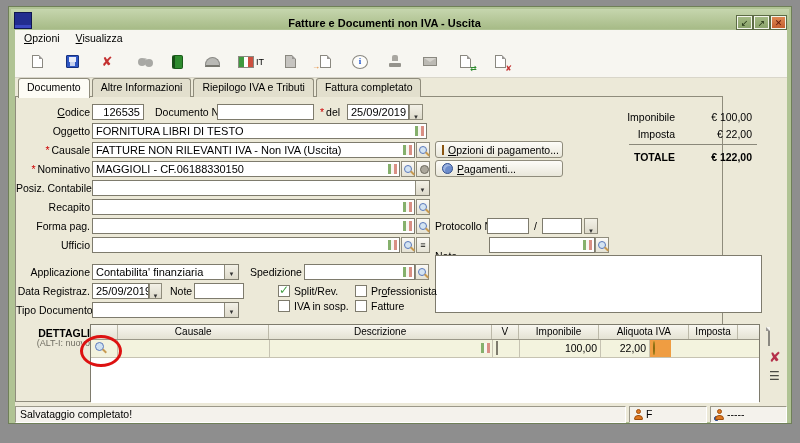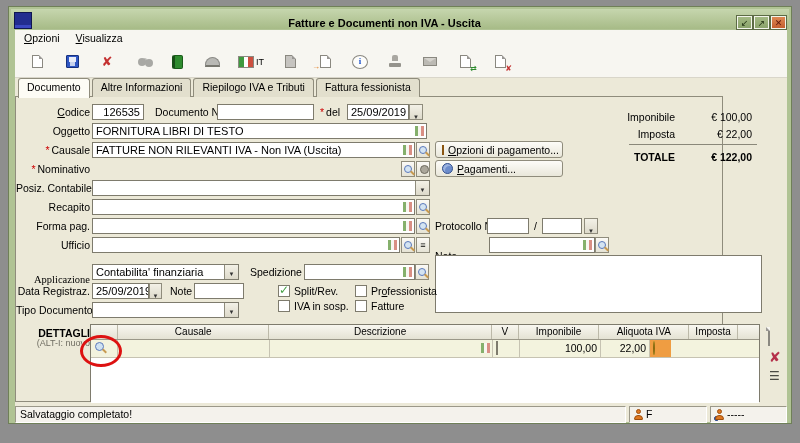--- a/index.html
+++ b/index.html
@@ -175,21 +175,21 @@
       <span class="ti">
             <span class="pg"></span>
             <span class="ov" style="color:#c43131;">✘</span>
           </span>
     </div>
 
     <div class="tabs">
       <div class="tab active">Documento</div>
       <div class="tab">Altre Informazioni</div>
       <div class="tab">Riepilogo IVA e Tributi</div>
-      <div class="tab">Fattura fessionista</div>
+      <div class="tab">Fattura completato</div>
     </div>
 
     <div class="panel">
 
       <div class="lbl" style="top:7px;"><u>C</u><span>odice</span></div>
       <div class="fld num" style="left:76px;top:7px;width:52px;">126535</div>
       <div class="lbl2" style="left:139px;top:7px;">Documento N.</div>
       <div class="fld" style="left:201px;top:7px;width:97px;"></div>
       <div class="lbl2" style="left:304px;top:7px;"><span class="req">*</span><span>del</span></div>
       <div class="fld" style="left:331px;top:7px;width:62px;">25/09/2019</div>
@@ -200,20 +200,21 @@
 
       <div class="lbl" style="top:45px;"><span class="req">*</span><span>Causale</span></div>
       <div class="fld" style="left:76px;top:45px;width:323px;"><span>FATTURE NON RILEVANTI IVA - Non IVA (Uscita)</span><span class="flag"></span></div>
       <div class="magbtn" style="left:400px;top:45px;"></div>
       <div class="pbtn" style="left:419px;top:44px;width:128px;">
             <span class="bicon1"></span>
             <span><u>O</u><span>pzioni di pagamento...</span></span>
           </div>
 
       <div class="lbl" style="top:64px;"><span class="req">*</span><span>Nominativo</span></div>
+      <div class="fld" style="left:76px;top:64px;width:308px;"><span>MAGGIOLI - CF.06188330150</span><span class="flag"></span></div>
       <div class="magbtn" style="left:385px;top:64px;"></div>
       <div class="sqbtn circbtn" style="left:400px;top:64px;"></div>
       <div class="pbtn" style="left:419px;top:63px;width:128px;">
             <span class="bicon2"></span>
             <span><u>P</u><span>agamenti...</span></span>
           </div>
 
       <div class="lbl" style="top:83px;">Posiz. Contabile</div>
       <div class="fld combo" style="left:76px;top:83px;width:338px;"><span></span><span class="carrow"></span></div>
 
@@ -233,21 +234,21 @@
       <div class="lbl" style="top:140px;">Ufficio</div>
       <div class="fld" style="left:76px;top:140px;width:308px;"><span></span><span class="flag"></span></div>
       <div class="magbtn" style="left:385px;top:140px;"></div>
       <div class="sqbtn" style="left:400px;top:140px;">≡</div>
       <div class="fld" style="left:473px;top:140px;width:106px;"><span></span><span class="flag"></span></div>
       <div class="magbtn" style="left:579px;top:140px;"></div>
 
       <div class="lbl2" style="left:419px;top:151px;">Note</div>
       <div class="notebox" style="left:419px;top:158px;width:327px;height:58px;"></div>
 
-      <div class="lbl" style="top:175px;font-family:Liberation Serif, serif;">Applicazione</div>
+      <div class="lbl" style="top:167px;">Applicazione</div>
       <div class="fld combo" style="left:76px;top:167px;width:147px;"><span>Contabilita' finanziaria</span><span class="carrow"></span></div>
       <div class="lbl2" style="left:234px;top:167px;">Spedizione</div>
       <div class="fld" style="left:288px;top:167px;width:111px;"><span></span><span class="flag"></span></div>
       <div class="magbtn" style="left:399px;top:167px;"></div>
 
       <div class="lbl" style="top:186px;">Data Registraz.</div>
       <div class="fld" style="left:76px;top:186px;width:57px;">25/09/2019</div>
       <div class="arrbtn" style="left:133px;top:186px;width:13px;"></div>
       <div class="lbl2" style="left:154px;top:186px;">Note</div>
       <div class="fld" style="left:178px;top:186px;width:50px;"></div>

